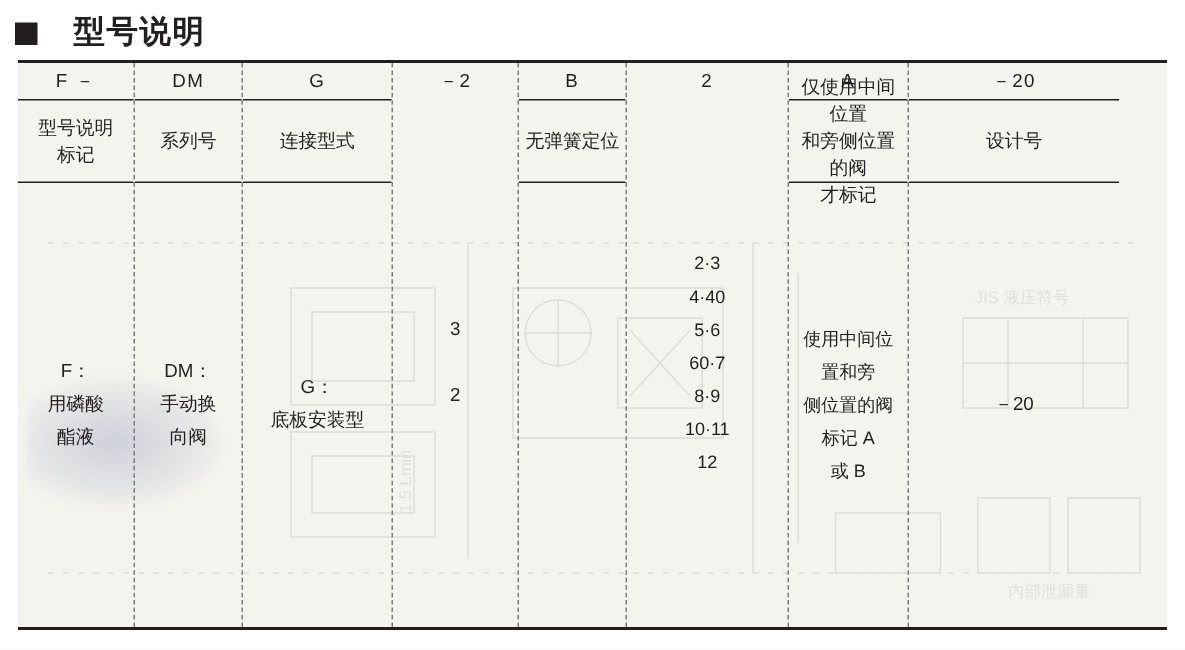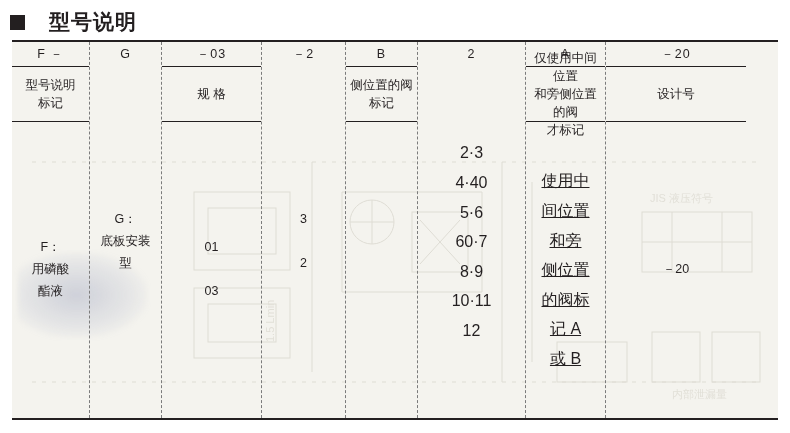--- a/index.html
+++ b/index.html
@@ -98,22 +98,22 @@
     display: flex;
     align-items: center;
     justify-content: center;
     text-align: center;
     font-size: 12.5px;
     line-height: 1.75;
     color: #231f20;
     padding: 0 5px;
     white-space: pre-line;
   }
-  .body.align-left-pad { padding: 0 8px; text-decoration: underline; }
-  .body-sm { font-size: 16px; line-height: 1.85; }
+  .body.align-left-pad { padding: 0 8px; }
+  .body-sm { font-size: 12px; line-height: 1.85; }
 
   .two-lines { white-space: pre-line; }
 
   
   .blot {
     position: absolute;
     left: 6px;
     top: 210px;
     width: 130px;
     height: 86px;
@@ -167,45 +167,46 @@
 
     <div class="col">
       <div class="code">F －</div>
       <div class="head two-lines">型号说明
 标记</div>
       <div class="body">F：
 用磷酸
 酯液</div>
     </div>
 
+    <div class="col">
+      <div class="code">DM</div>
+      <div class="head">系列号</div>
+      <div class="body">DM：
+手动换
+向阀</div>
+    </div>
 
     <div class="col">
       <div class="code">G</div>
+      <div class="head">连接型式</div>
       <div class="body">G：
 底板安装型</div>
     </div>
 
-    <div class="col">
-      <div class="code">－03</div>
-      <div class="head">规    格</div>
-      <div class="body">01
-
-03</div>
-    </div>
 
     <div class="col">
       <div class="code">－2</div>
       <div class="body">3
 
 2</div>
     </div>
 
     <div class="col">
       <div class="code">B</div>
-      <div class="head">侧位置的阀标记</div>
+      <div class="head">无弹簧定位</div>
     </div>
 
     <div class="col">
       <div class="code">2</div>
       <div class="body body-sm">2·3
 4·40
 5·6
 60·7
 8·9
 10·11

